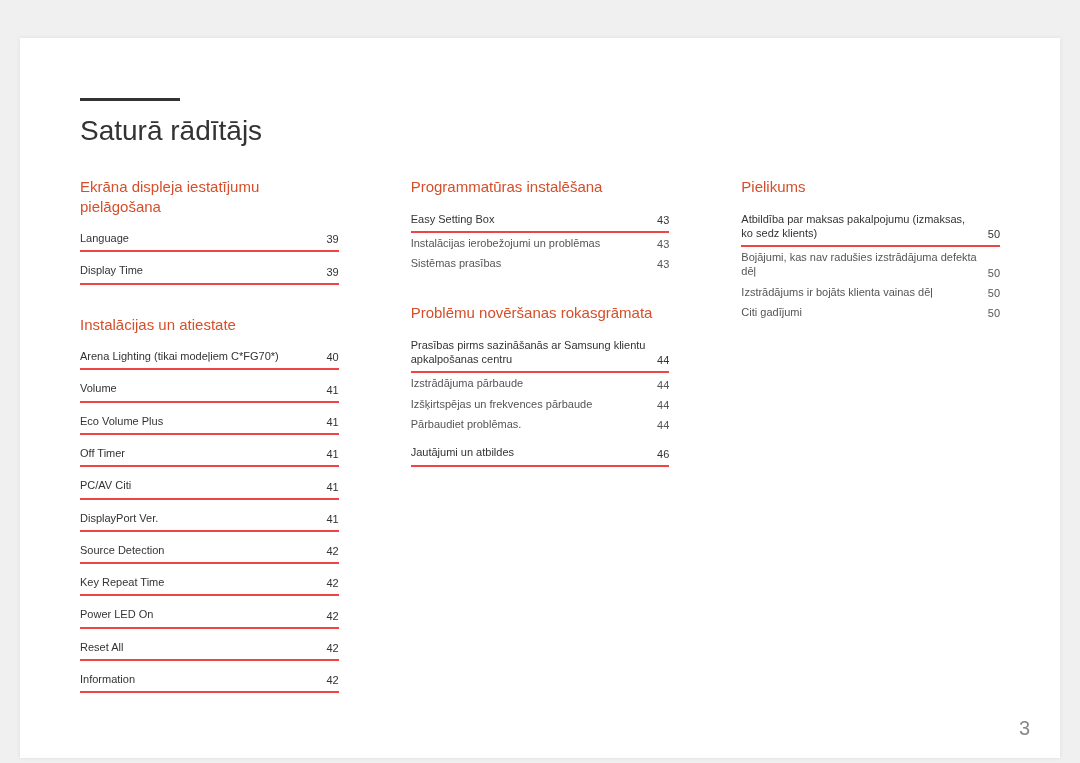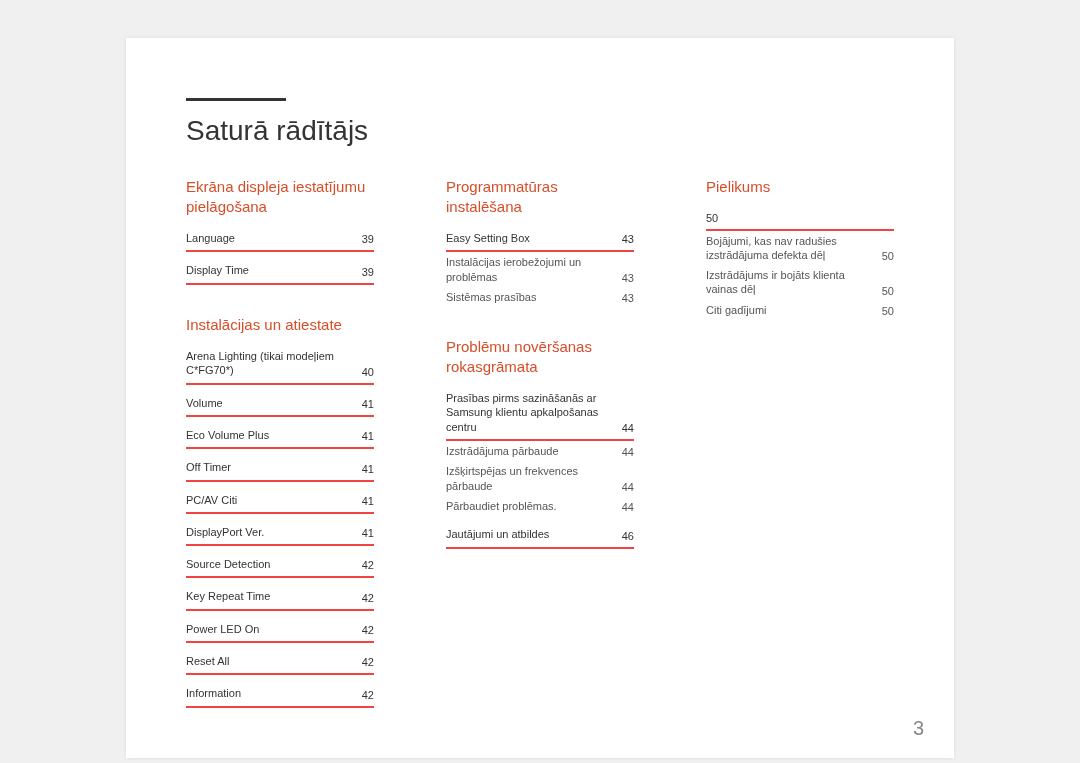--- a/index.html
+++ b/index.html
@@ -7,21 +7,21 @@
     background: #f0f0f0;
     font-family: Arial, Helvetica, sans-serif;
     width: 1080px;
     height: 763px;
     display: flex;
     align-items: center;
     justify-content: center;
   }
   .page {
     background: #ffffff;
-    width: 828px;
+    width: 1040px;
     height: 720px;
     padding: 60px 60px 20px 60px;
     position: relative;
     box-shadow: 0 0 4px rgba(0,0,0,0.08);
     margin-top: 33px;
   }
   .top-rule {
     width: 100px;
     height: 3px;
     background: #333333;
@@ -221,20 +221,21 @@
               <span class="entry-page">46</span>
             </div>
           </div>
         </div>
       </div>
       <div class="col">
         <div class="section">
           <div class="section-title">Pielikums</div>
           <div class="group">
             <div class="entry">
+              <span class="entry-label">Atbildība par maksas pakalpojumu (izmaksas, ko sedz klients)</span>
               <span class="entry-page">50</span>
             </div>
             <div class="entry sub">
               <span class="entry-label">Bojājumi, kas nav radušies izstrādājuma defekta dēļ</span>
               <span class="entry-page">50</span>
             </div>
             <div class="entry sub">
               <span class="entry-label">Izstrādājums ir bojāts klienta vainas dēļ</span>
               <span class="entry-page">50</span>
             </div>

